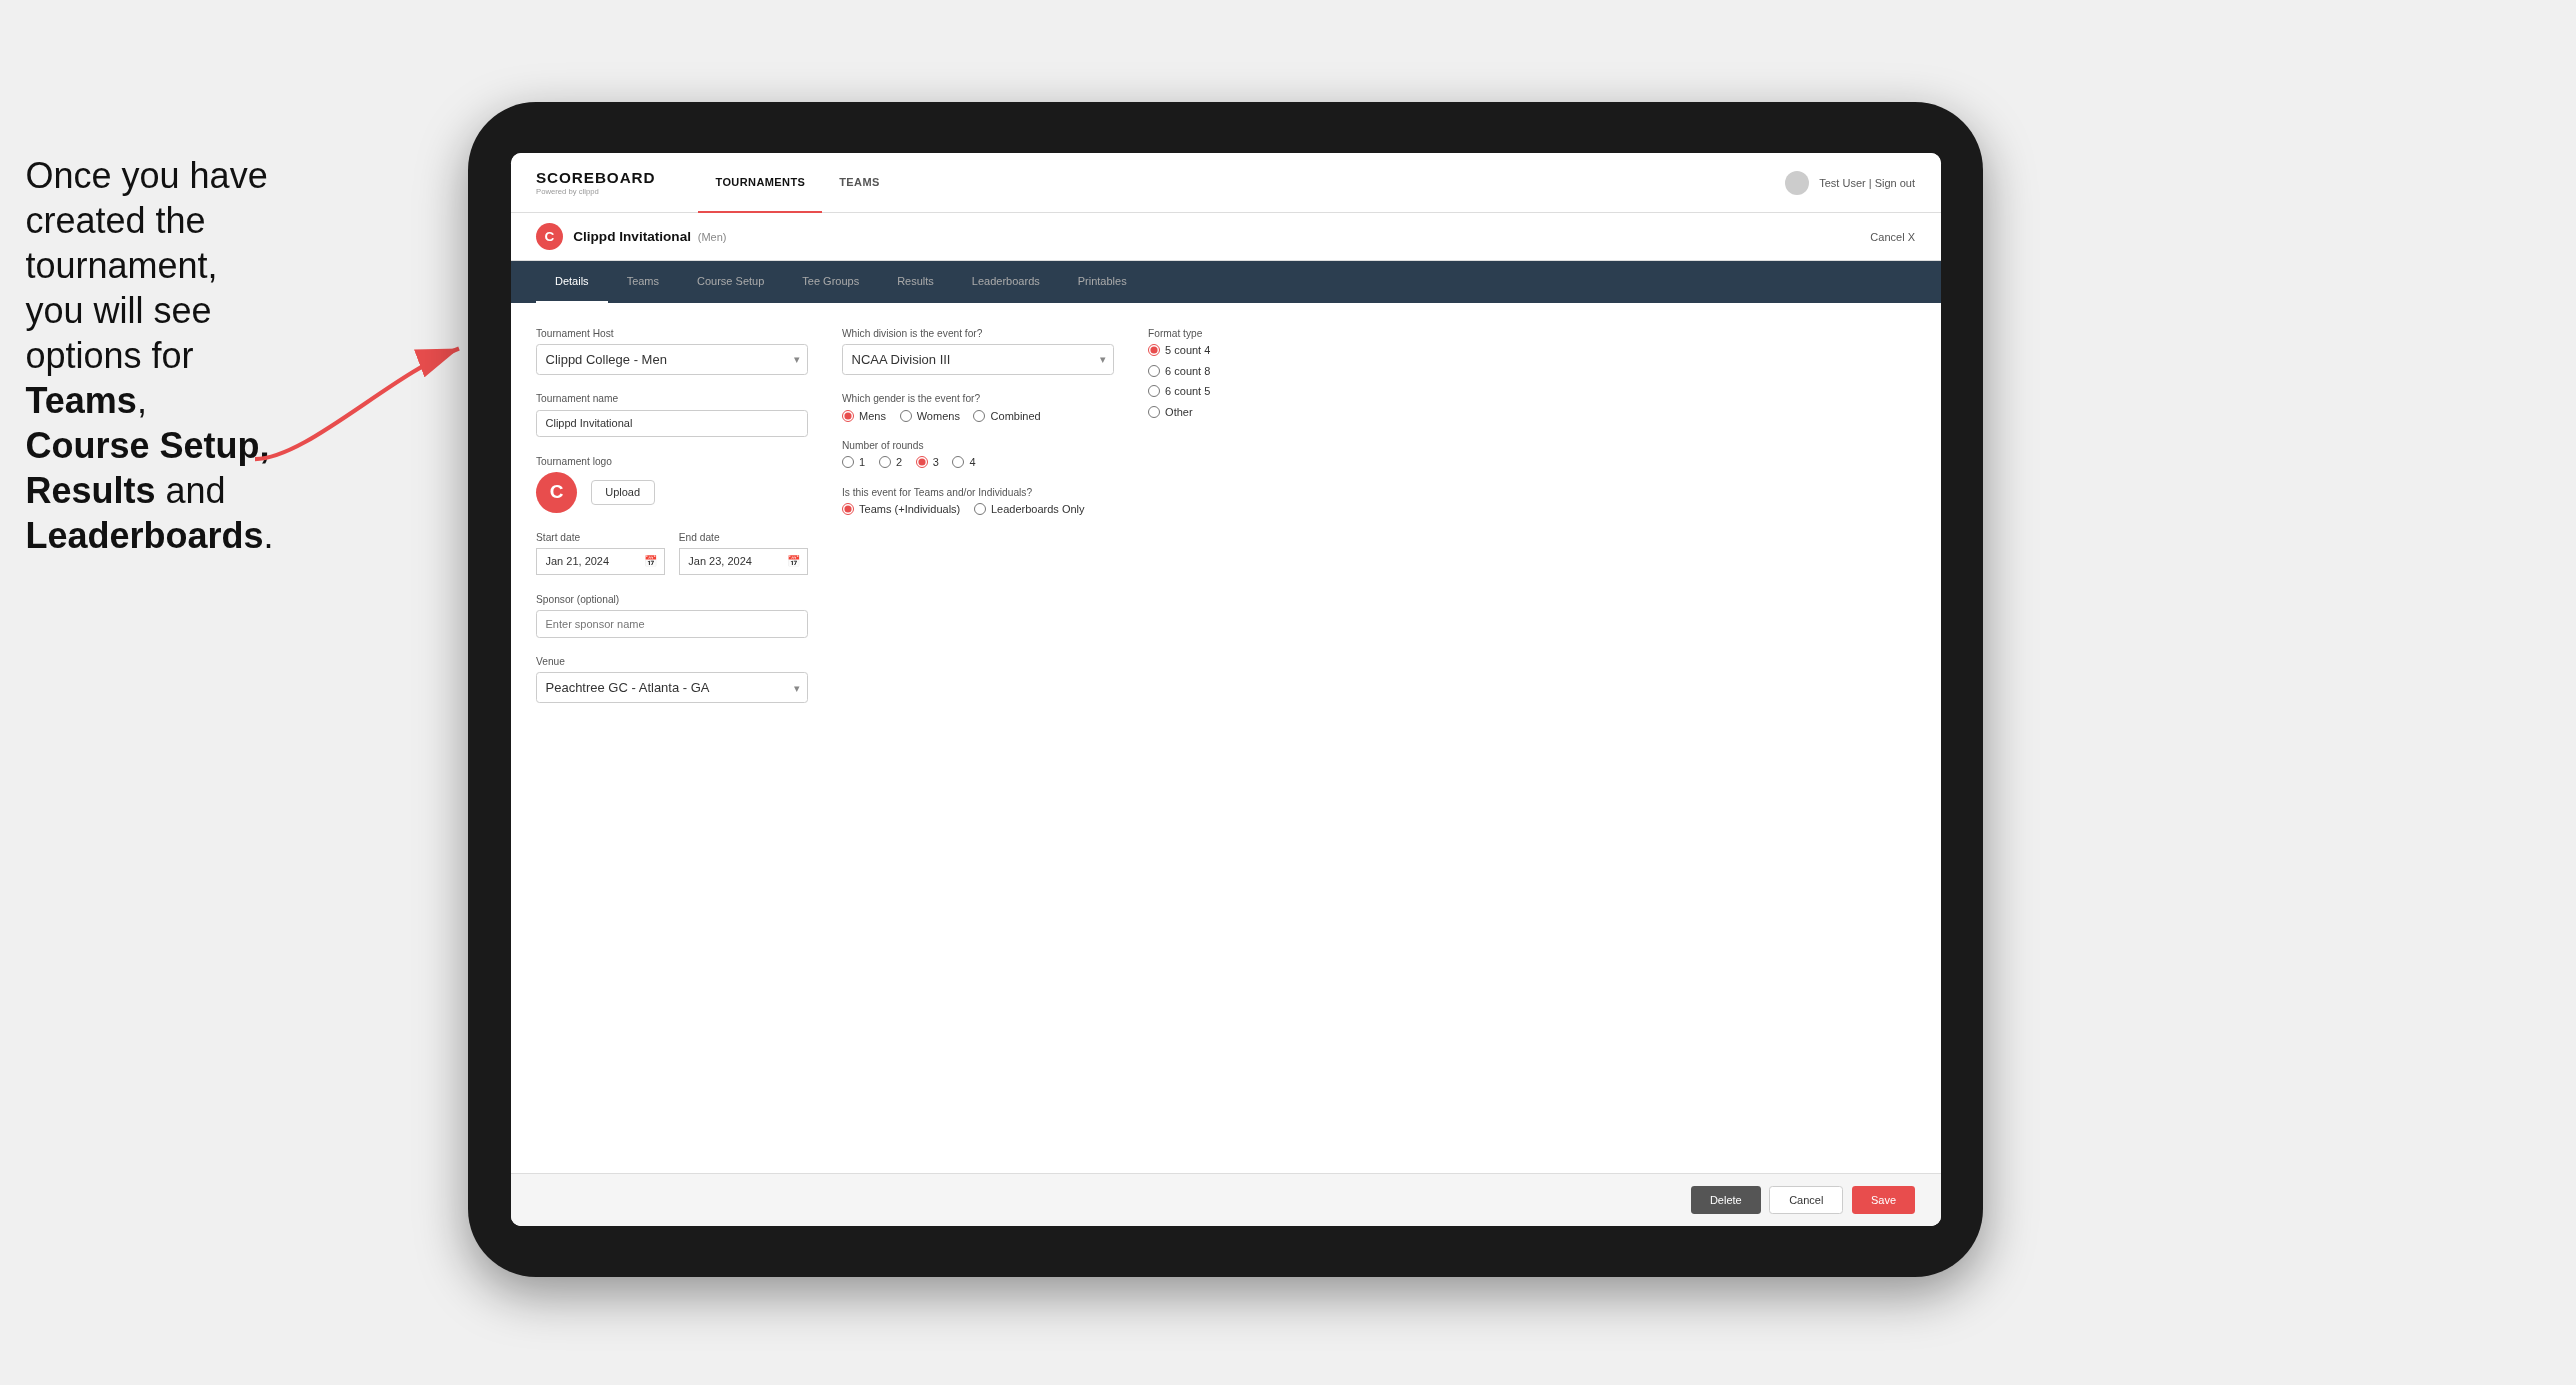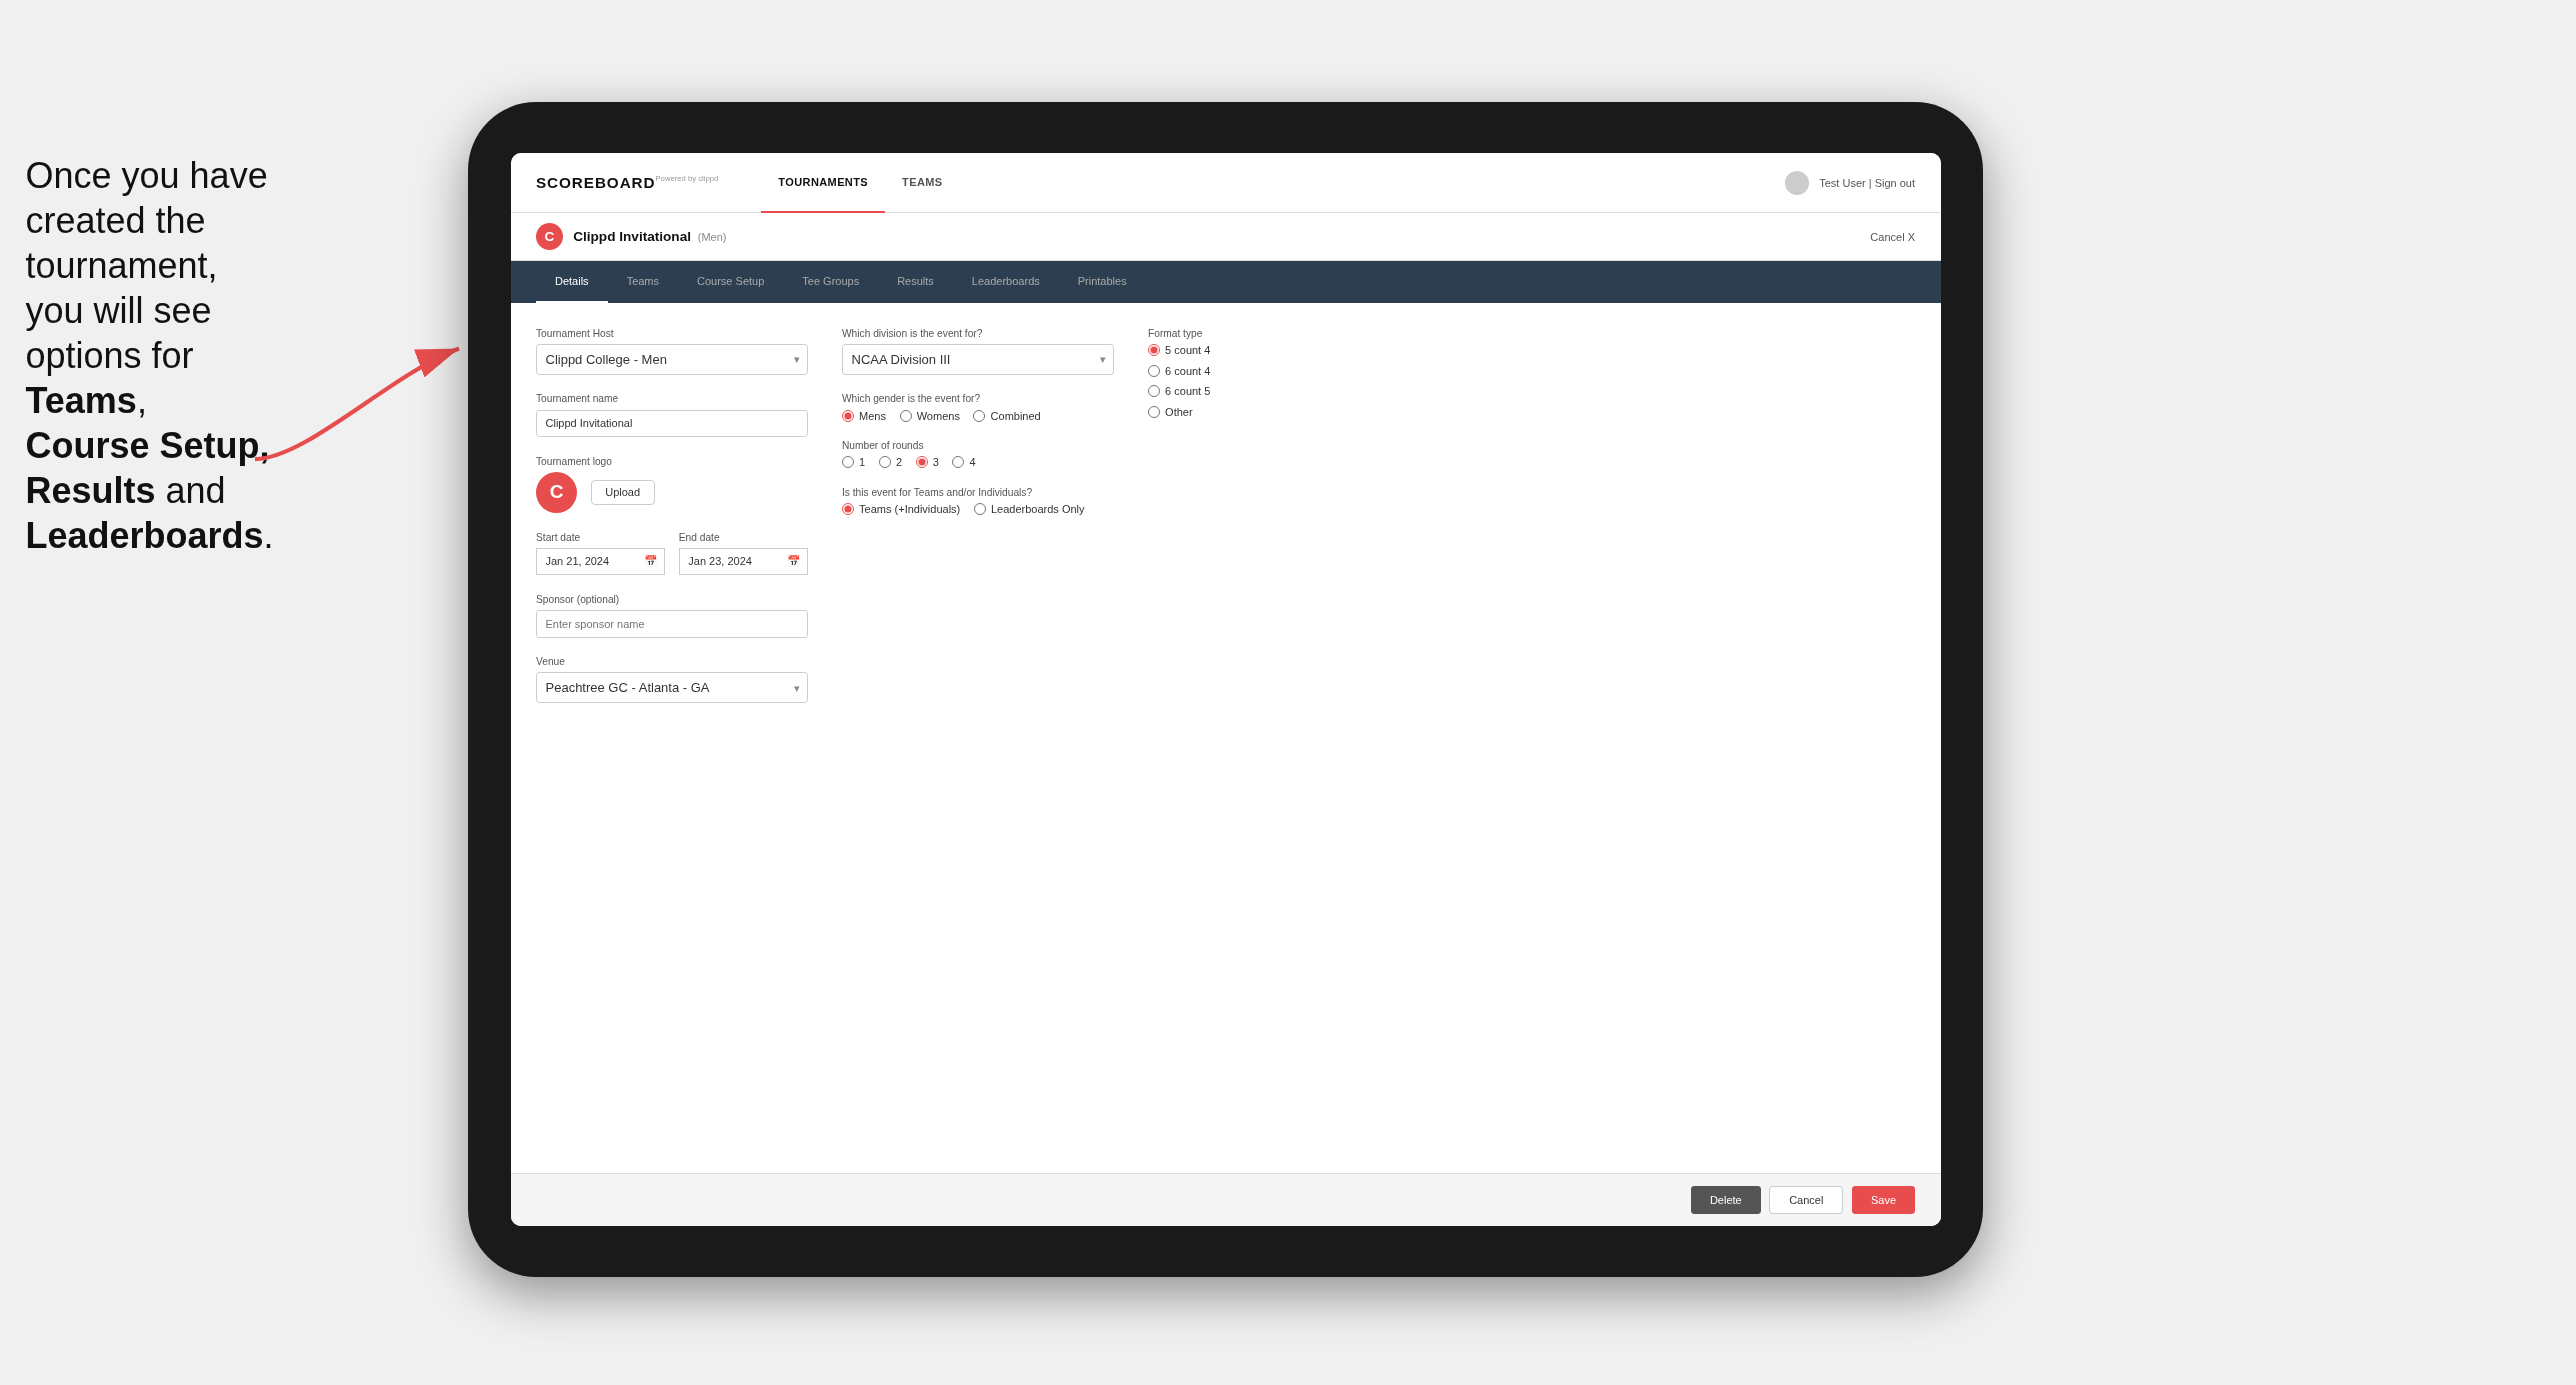--- a/index.html
+++ b/index.html
@@ -60,21 +60,21 @@
       border-bottom: 0.9px solid #ddd;
       display: flex;
       align-items: center;
       padding: 0 25.5px;
       height: 60px;
       flex-shrink: 0;
     }
 
     .logo-area {
       display: flex;
-      flex-direction: row;
+      flex-direction: column;
       margin-right: 43px;
     }
 
     .logo-title {
       font-size: 15.3px;
       font-weight: 800;
       letter-spacing: 0.9px;
       color: #111;
       text-transform: uppercase;
     }
@@ -613,21 +613,21 @@
         <div class="col col-right">
           <div class="form-section">
             <div class="field-label">Format type</div>
             <div class="format-radio-group">
               <label class="radio-item">
                 <input type="radio" name="format" checked="" style="">
                 <span>5 count 4</span>
               </label>
               <label class="radio-item">
                 <input type="radio" name="format" style="">
-                <span>6 count 4</span>
+                <span>6 count 8</span>
               </label>
               <label class="radio-item">
                 <input type="radio" name="format" style="">
                 <span>6 count 5</span>
               </label>
               <label class="radio-item">
                 <input type="radio" name="format" style="">
                 <span>Other</span>
               </label>
             </div>

